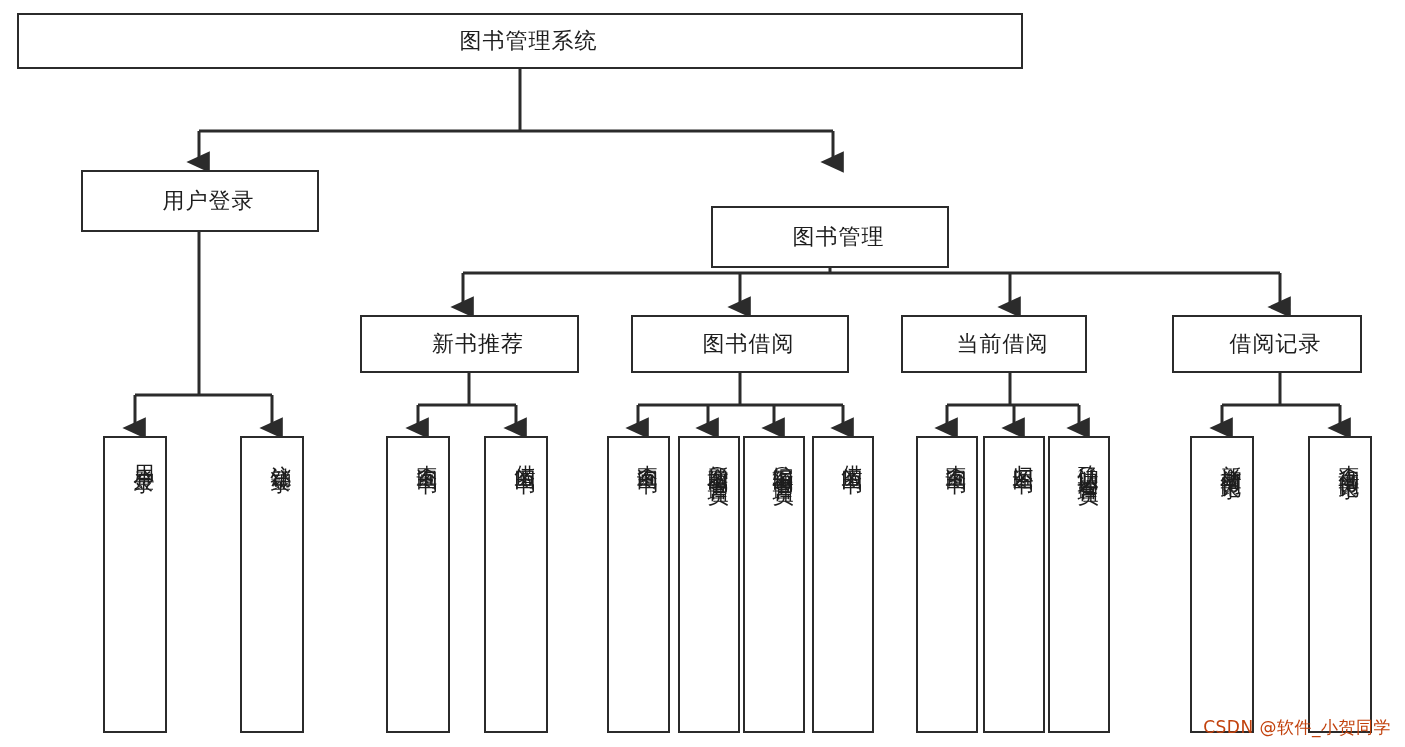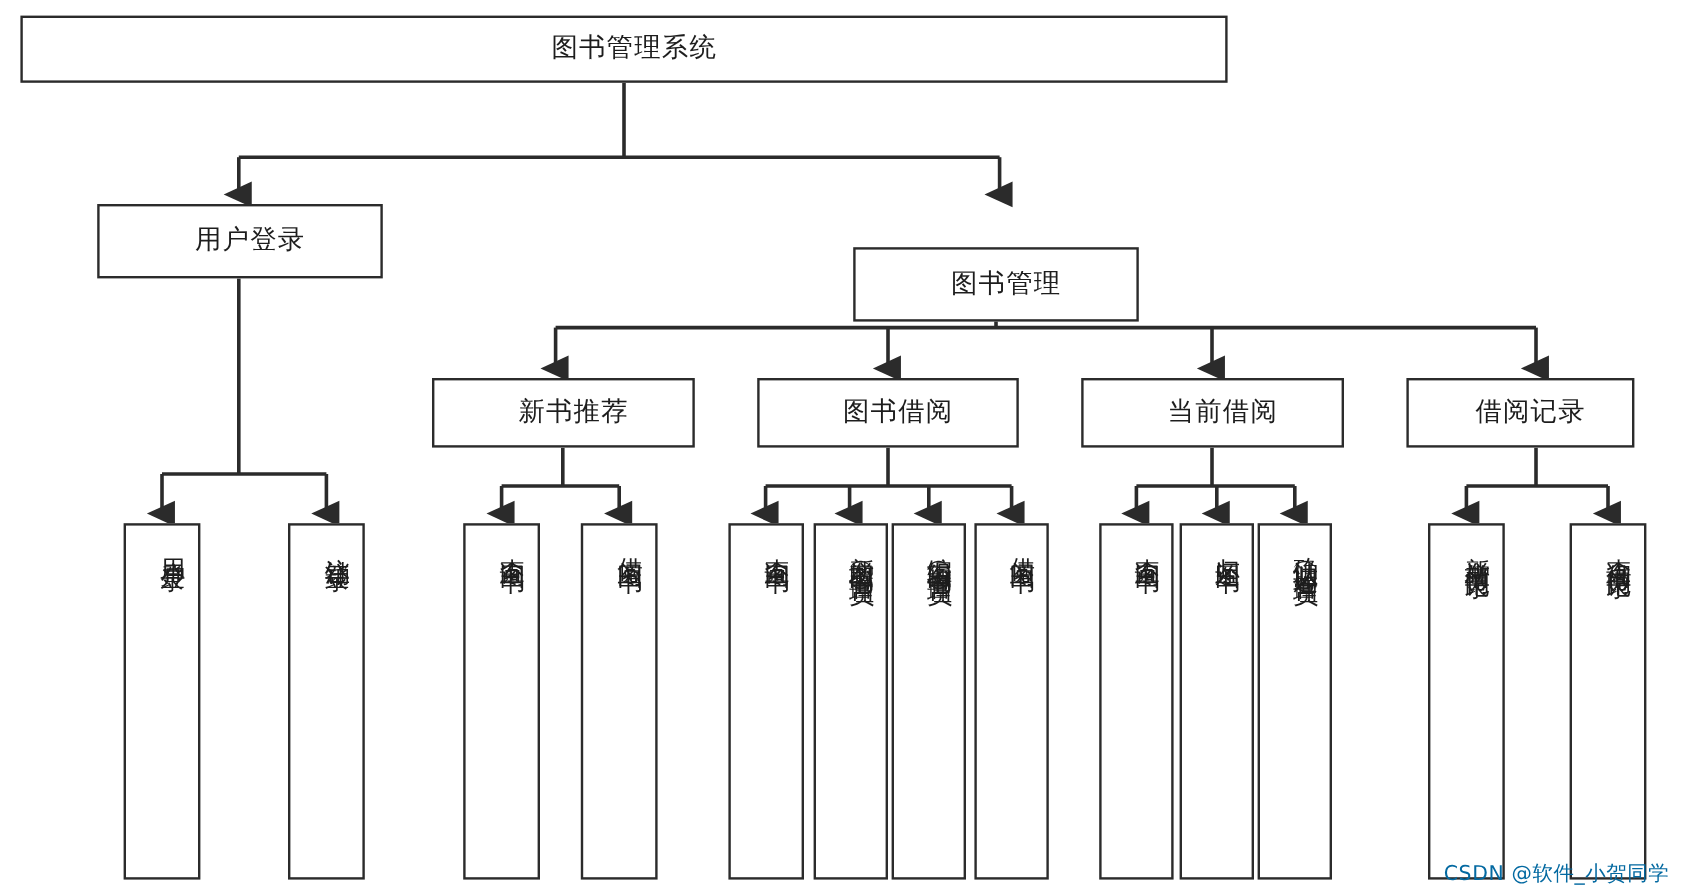--- a/index.html
+++ b/index.html
@@ -54,21 +54,21 @@
     text-orientation: upright;
     font-size: 21px;
     letter-spacing: 3px;
     line-height: 1.1;
   }
   #watermark {
     position: absolute;
     right: 14px;
     bottom: 8px;
     font-size: 17px;
-    color: #0369a1;
+    color: #c2410c;
     z-index: 9;
     white-space: nowrap;
     letter-spacing: 0.5px;
   }
 </style>
 </head>
 <body>
 
 <div id="diagram-root">
 
@@ -132,21 +132,21 @@
   <div class="node horizontal" style="left:711px; top:170px; width:238px; height:62px;margin-top:36px;">
     <span class="node-label">图书管理</span>
   </div>
 
   <div class="node horizontal" style="left:631px; top:315px; width:218px; height:58px;">
     <span class="node-label">图书借阅</span>
   </div>
   <div class="node horizontal" style="left:360px; top:315px; width:219px; height:58px;">
     <span class="node-label">新书推荐</span>
   </div>
-  <div class="node horizontal" style="left:901px; top:315px; width:219px; height:58px;">
+  <div class="node horizontal" style="left:901px; top:315px; width:186px; height:58px;">
     <span class="node-label">当前借阅</span>
   </div>
   <div class="node horizontal" style="left:1172px; top:315px; width:190px; height:58px;">
     <span class="node-label">借阅记录</span>
   </div>
 
   <div class="node vertical" style="left:103px; top:436px; width:64px; height:297px;">
     <span class="node-label">用户登录</span>
   </div>
   <div class="node vertical" style="left:240px; top:436px; width:64px; height:297px;">

